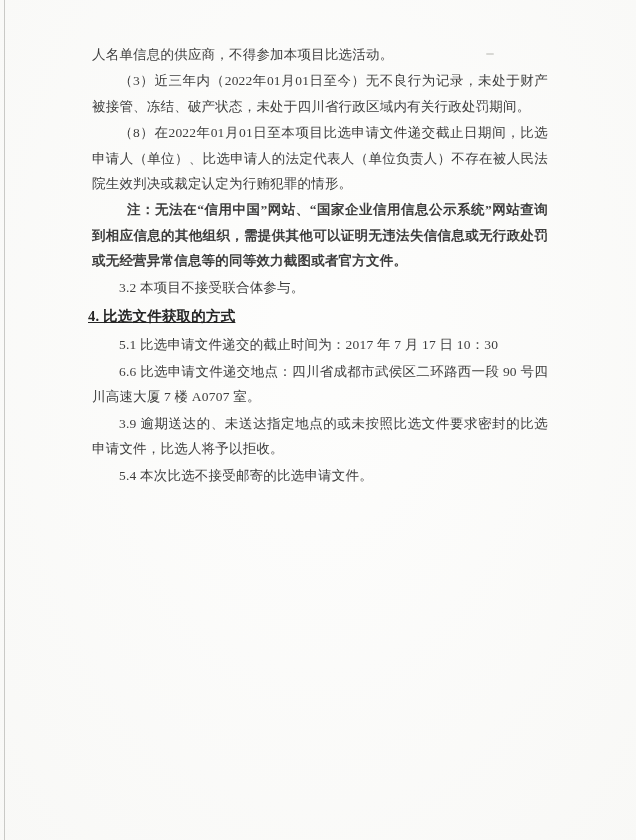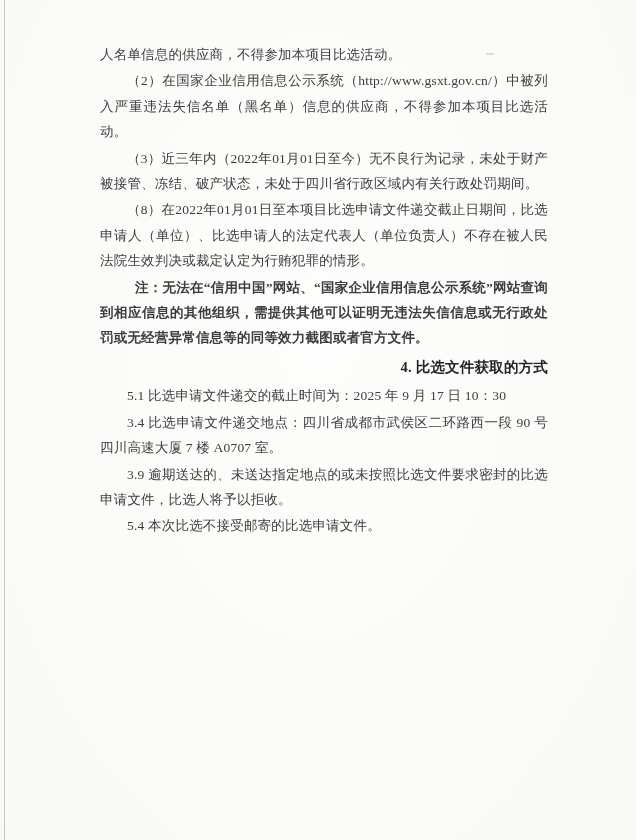--- a/index.html
+++ b/index.html
@@ -43,52 +43,53 @@
     left: 88px;
     top: 42px;
     width: 460px;
     font-size: 13.5px;
     line-height: 25.4px;
     color: #3d3d3d;
     text-align: justify;
     letter-spacing: 0.2px;
   }
   .content p {
-    margin: 0 0 1px 12px;
+    margin: 0 0 1px 4px;
     text-indent: 2em;
   }
   .content p.continuation {
     text-indent: 0;
   }
   .content p.note {
     text-indent: 2.6em;
     font-weight: bold;
   }
   .content h2 {
     font-size: 14.5px;
     font-weight: bold;
     color: #252525;
     margin: 4px 0 3px 0;
     line-height: 25.4px;
     text-indent: 0;
-    text-align: right;
+    text-align: left;
+    text-decoration: underline;
   }
 </style>
 </head>
 <body>
 
 <div class="scan-page"></div>
 <div class="scan-edge-line"></div>
 <div class="scan-speck"></div>
 
 <div class="content">
   <p class="continuation">人名单信息的供应商，不得参加本项目比选活动。</p>
-  <p class="clause">（2）在国家企业信用信息公示系统（http://www.gsxt.gov.cn/）中被列入严重违法失信名单（黑名单）信息的供应商，不得参加本项目比选活动。</p>
   <p class="clause">（3）近三年内（2022年01月01日至今）无不良行为记录，未处于财产被接管、冻结、破产状态，未处于四川省行政区域内有关行政处罚期间。</p>
   <p class="clause">（8）在2022年01月01日至本项目比选申请文件递交截止日期间，比选申请人（单位）、比选申请人的法定代表人（单位负责人）不存在被人民法院生效判决或裁定认定为行贿犯罪的情形。</p>
   <p class="note">注：无法在“信用中国”网站、“国家企业信用信息公示系统”网站查询到相应信息的其他组织，需提供其他可以证明无违法失信信息或无行政处罚或无经营异常信息等的同等效力截图或者官方文件。</p>
+  <p class="clause">3.2 本项目不接受联合体参与。</p>
   <h2>4. 比选文件获取的方式</h2>
-  <p class="clause">5.1 比选申请文件递交的截止时间为：2025 年 9 月 17 日 10：30</p>
-  <p class="clause">3.4 比选申请文件递交地点：四川省成都市武侯区二环路西一段 90 号四川高速大厦 7 楼 A0707 室。</p>
+  <p class="clause">5.1 比选申请文件递交的截止时间为：2017 年 7 月 17 日 10：30</p>
+  <p class="clause">6.6 比选申请文件递交地点：四川省成都市武侯区二环路西一段 90 号四川高速大厦 7 楼 A0707 室。</p>
   <p class="clause">3.9 逾期送达的、未送达指定地点的或未按照比选文件要求密封的比选申请文件，比选人将予以拒收。</p>
   <p class="clause">5.4 本次比选不接受邮寄的比选申请文件。</p>
 
 </div>
 
 </body></html>

